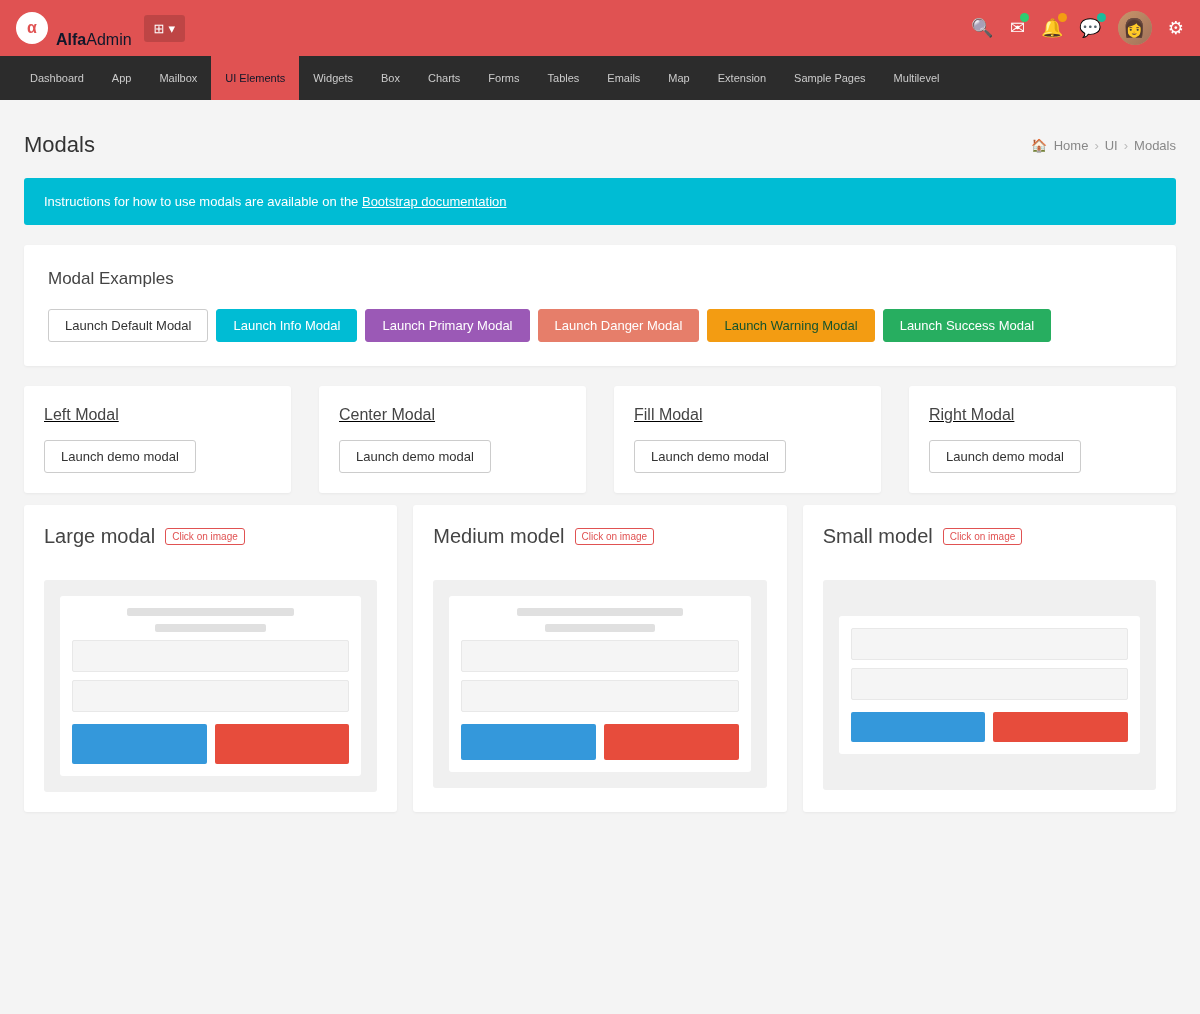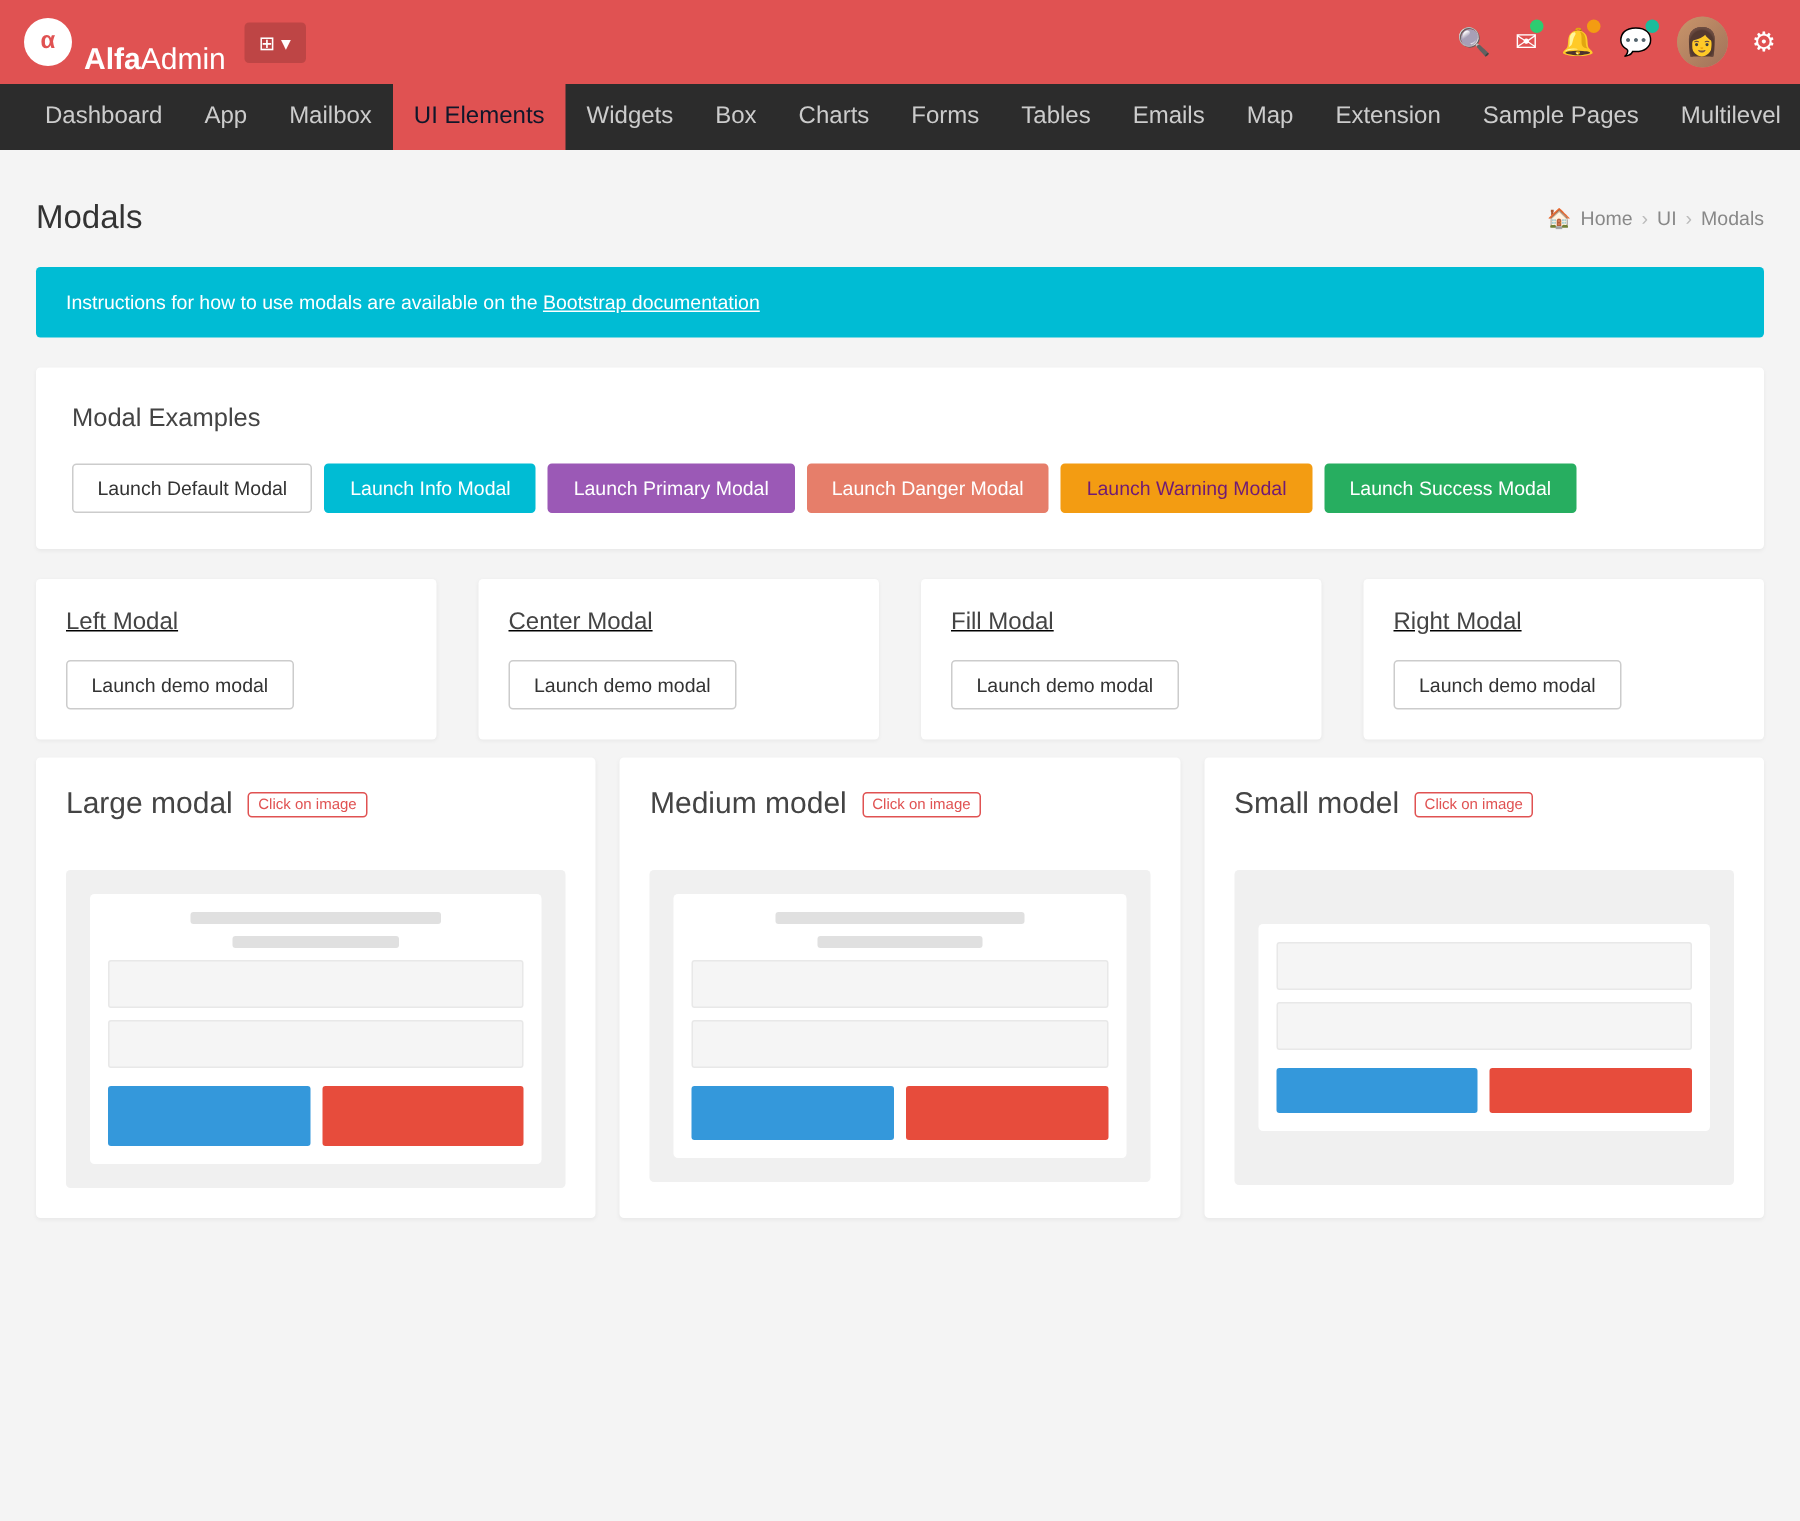--- a/index.html
+++ b/index.html
@@ -18,21 +18,21 @@
     .brand { display: flex; align-items: center; gap: 8px; }
     .brand-icon {
       width: 32px; height: 32px;
       background: white;
       border-radius: 50%;
       display: flex; align-items: center; justify-content: center;
       color: #e05252;
       font-weight: bold;
       font-size: 16px;
     }
-    .brand-name { color: #ffffff; font-size: 20px; font-weight: 300; margin-top: 24px; }
+    .brand-name { color: #0f172a; font-size: 16px; font-weight: 300; margin-top: 24px; }
     .brand-name strong { font-weight: 700; }
     .grid-btn {
       background: rgba(0,0,0,0.15);
       border: none;
       color: white;
       padding: 6px 10px;
       border-radius: 3px;
       cursor: pointer;
       display: flex; align-items: center; gap: 4px;
       font-size: 13px;
@@ -75,21 +75,21 @@
       align-items: center;
       padding: 0 16px;
       gap: 0;
     }
     .sec-nav-item {
       color: #ccc;
       padding: 0 14px;
       height: 44px;
       display: flex; align-items: center;
       cursor: pointer;
-      font-size: 16px;
+      font-size: 11px;
       text-decoration: none;
       white-space: nowrap;
     }
     .sec-nav-item.active {
       background: #e05252;
       color: #0f172a;
       text-align: center;
     }
 
     
@@ -153,21 +153,21 @@
       border-radius: 3px;
       border: 1px solid #ccc;
       cursor: pointer;
       font-size: 13px;
       font-weight: 400;
     }
     .btn-default { background: white; color: #333; border: 1px solid #ccc; }
     .btn-info { background: #00bcd4; color: white; border-color: #00bcd4; }
     .btn-primary { background: #9b59b6; color: white; border-color: #9b59b6; }
     .btn-danger { background: #e67e6a; color: white; border-color: #e67e6a; }
-    .btn-warning { background: #f39c12; color: #701a75; border-color: #f39c12; }
+    .btn-warning { background: #f39c12; color: #14532d; border-color: #f39c12; }
     .btn-success { background: #27ae60; color: white; border-color: #27ae60; }
 
     
     .pos-modals-row {
       display: grid;
       grid-template-columns: repeat(4, 1fr);
       gap: 28px;
       margin-bottom: 12px;
       text-decoration: underline;
     }

